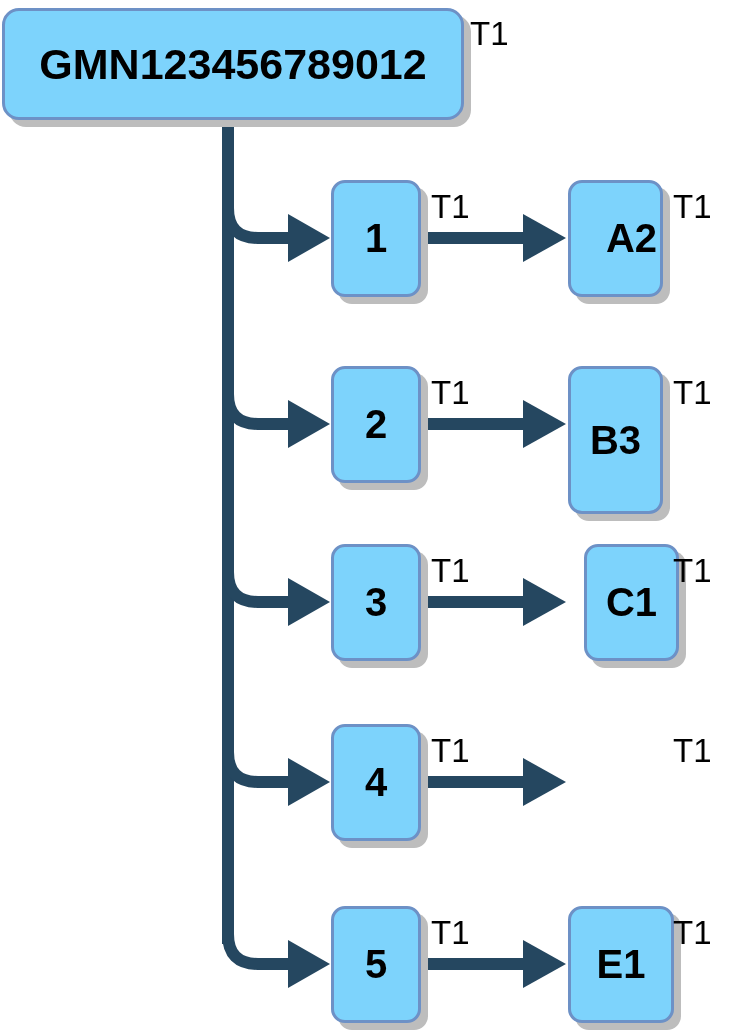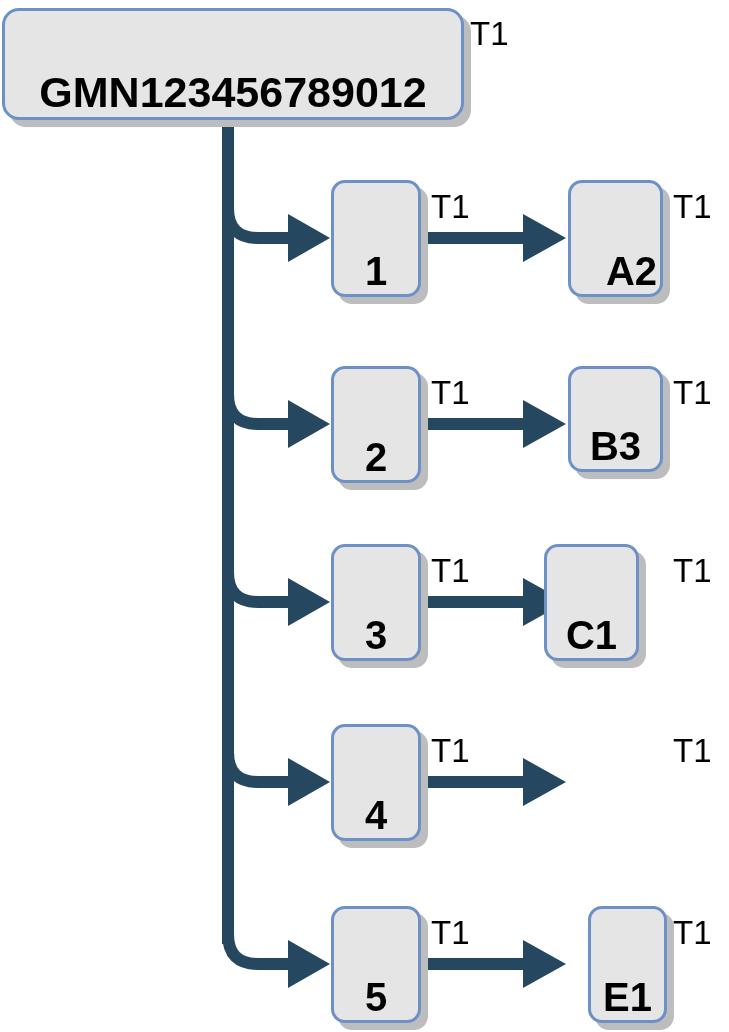--- a/index.html
+++ b/index.html
@@ -20,26 +20,26 @@
   #wires {
     position: absolute;
     left: 0;
     top: 0;
     width: 729px;
     height: 1032px;
   }
   .node {
     position: absolute;
     box-sizing: border-box;
-    background: #e5e5e5;
+    background: #7dd3fc;
     border: 3px solid #6d91c6;
     border-radius: 14px;
     box-shadow: 7px 7px 0 0 #bdbdbd;
     display: flex;
-    align-items: flex-end;
+    align-items: center;
     justify-content: center;
     color: #000000;
     font-weight: bold;
     z-index: 2;
   }
   .node.root {
     border-radius: 17px;
     font-size: 43px;
     letter-spacing: 0px;
   }
@@ -120,42 +120,42 @@
   <div class="edge-tag" style="left:431px; top:190px;">T1</div>
   <div class="node leaf" style="left:568px; top:180px; width:95px; height:117px;padding-left:32px;">
     <span>A2</span>
   </div>
   <div class="tag" style="left:673px; top:190px;">T1</div>
 
   <div class="node mid" style="left:331px; top:366px; width:90px; height:117px;">
     <span>2</span>
   </div>
   <div class="edge-tag" style="left:431px; top:376px;">T1</div>
-  <div class="node leaf" style="left:568px; top:366px; width:95px; height:106px;">
+  <div class="node leaf" style="left:568px; top:366px; width:95px; height:148px;">
     <span>B3</span>
   </div>
   <div class="tag" style="left:673px; top:376px;">T1</div>
 
   <div class="node mid" style="left:331px; top:544px; width:90px; height:117px;">
     <span>3</span>
   </div>
   <div class="edge-tag" style="left:431px; top:554px;">T1</div>
-  <div class="node leaf" style="left:544px; top:544px; width:95px; height:117px;">
+  <div class="node leaf" style="left:584px; top:544px; width:95px; height:117px;">
     <span>C1</span>
   </div>
   <div class="tag" style="left:673px; top:554px;">T1</div>
 
   <div class="node mid" style="left:331px; top:724px; width:90px; height:117px;">
     <span>4</span>
   </div>
   <div class="edge-tag" style="left:431px; top:734px;">T1</div>
   <div class="tag" style="left:673px; top:734px;">T1</div>
 
   <div class="node mid" style="left:331px; top:906px; width:90px; height:117px;">
     <span>5</span>
   </div>
   <div class="edge-tag" style="left:431px; top:916px;">T1</div>
-  <div class="node leaf" style="left:568px; top:906px; width:79px; height:117px;margin-left:20px;">
+  <div class="node leaf" style="left:568px; top:906px; width:106px; height:117px;">
     <span>E1</span>
   </div>
   <div class="tag" style="left:673px; top:916px;">T1</div>
 
 </div>
 
 </body></html>

